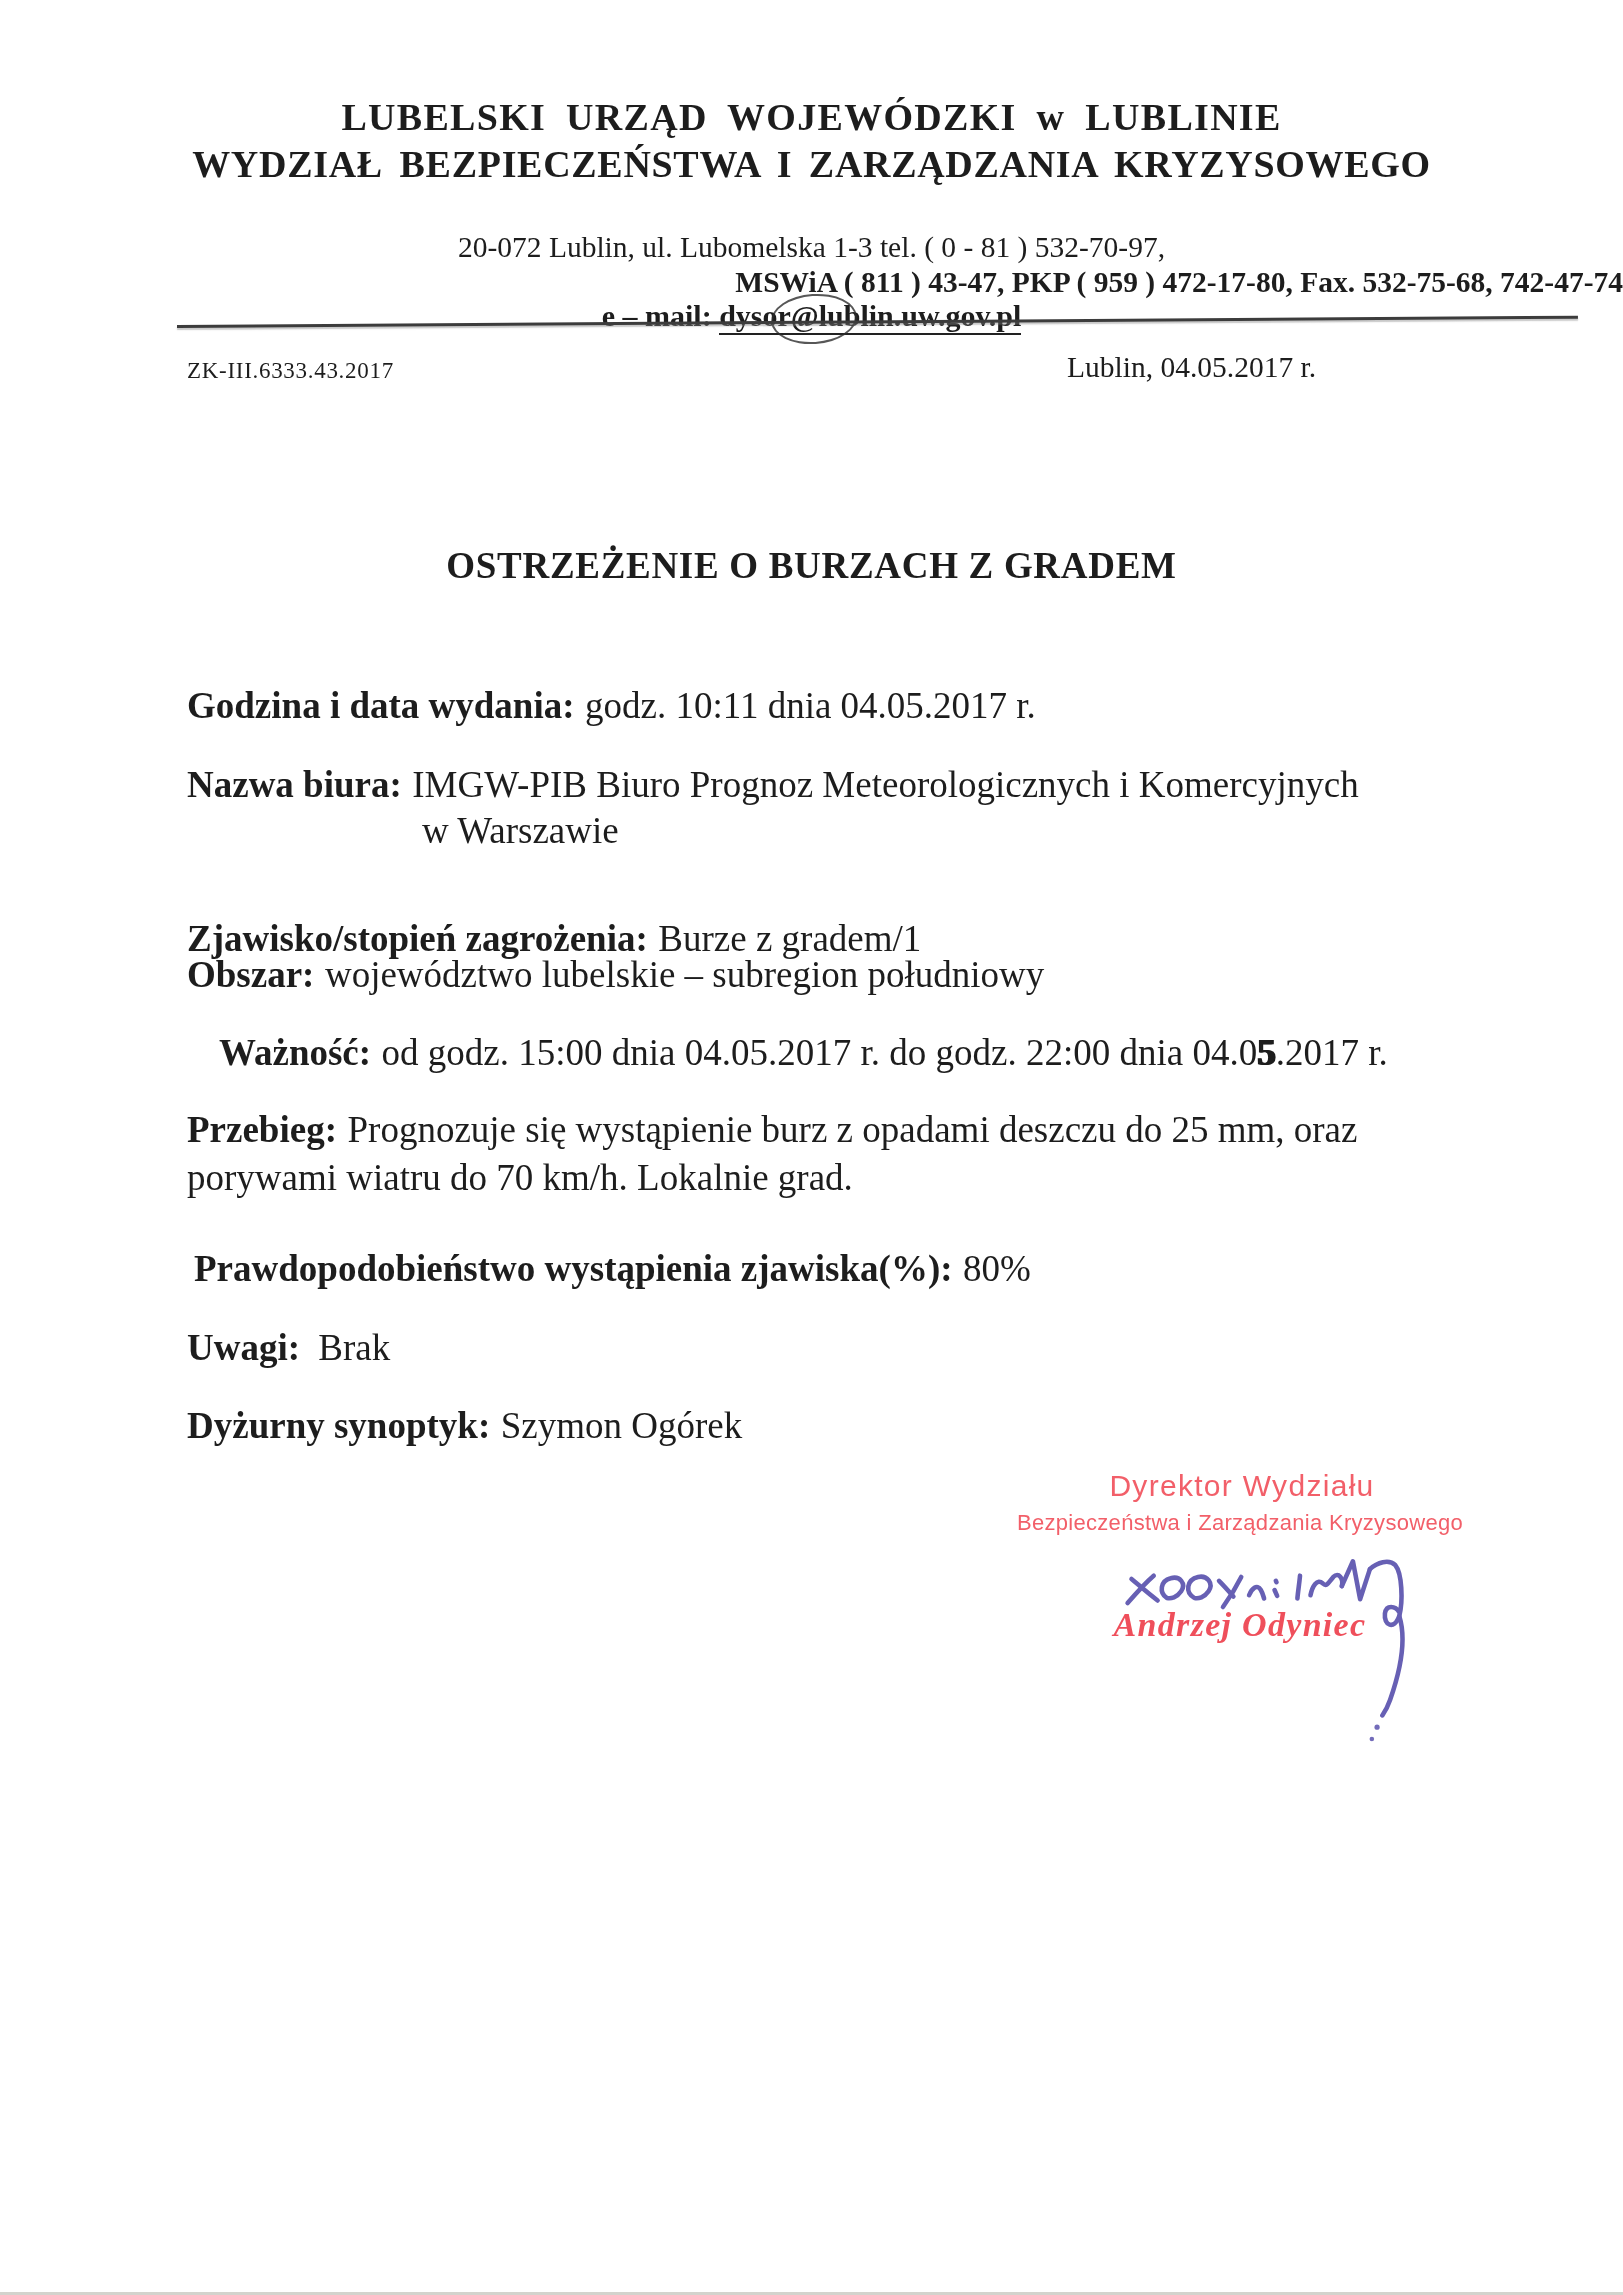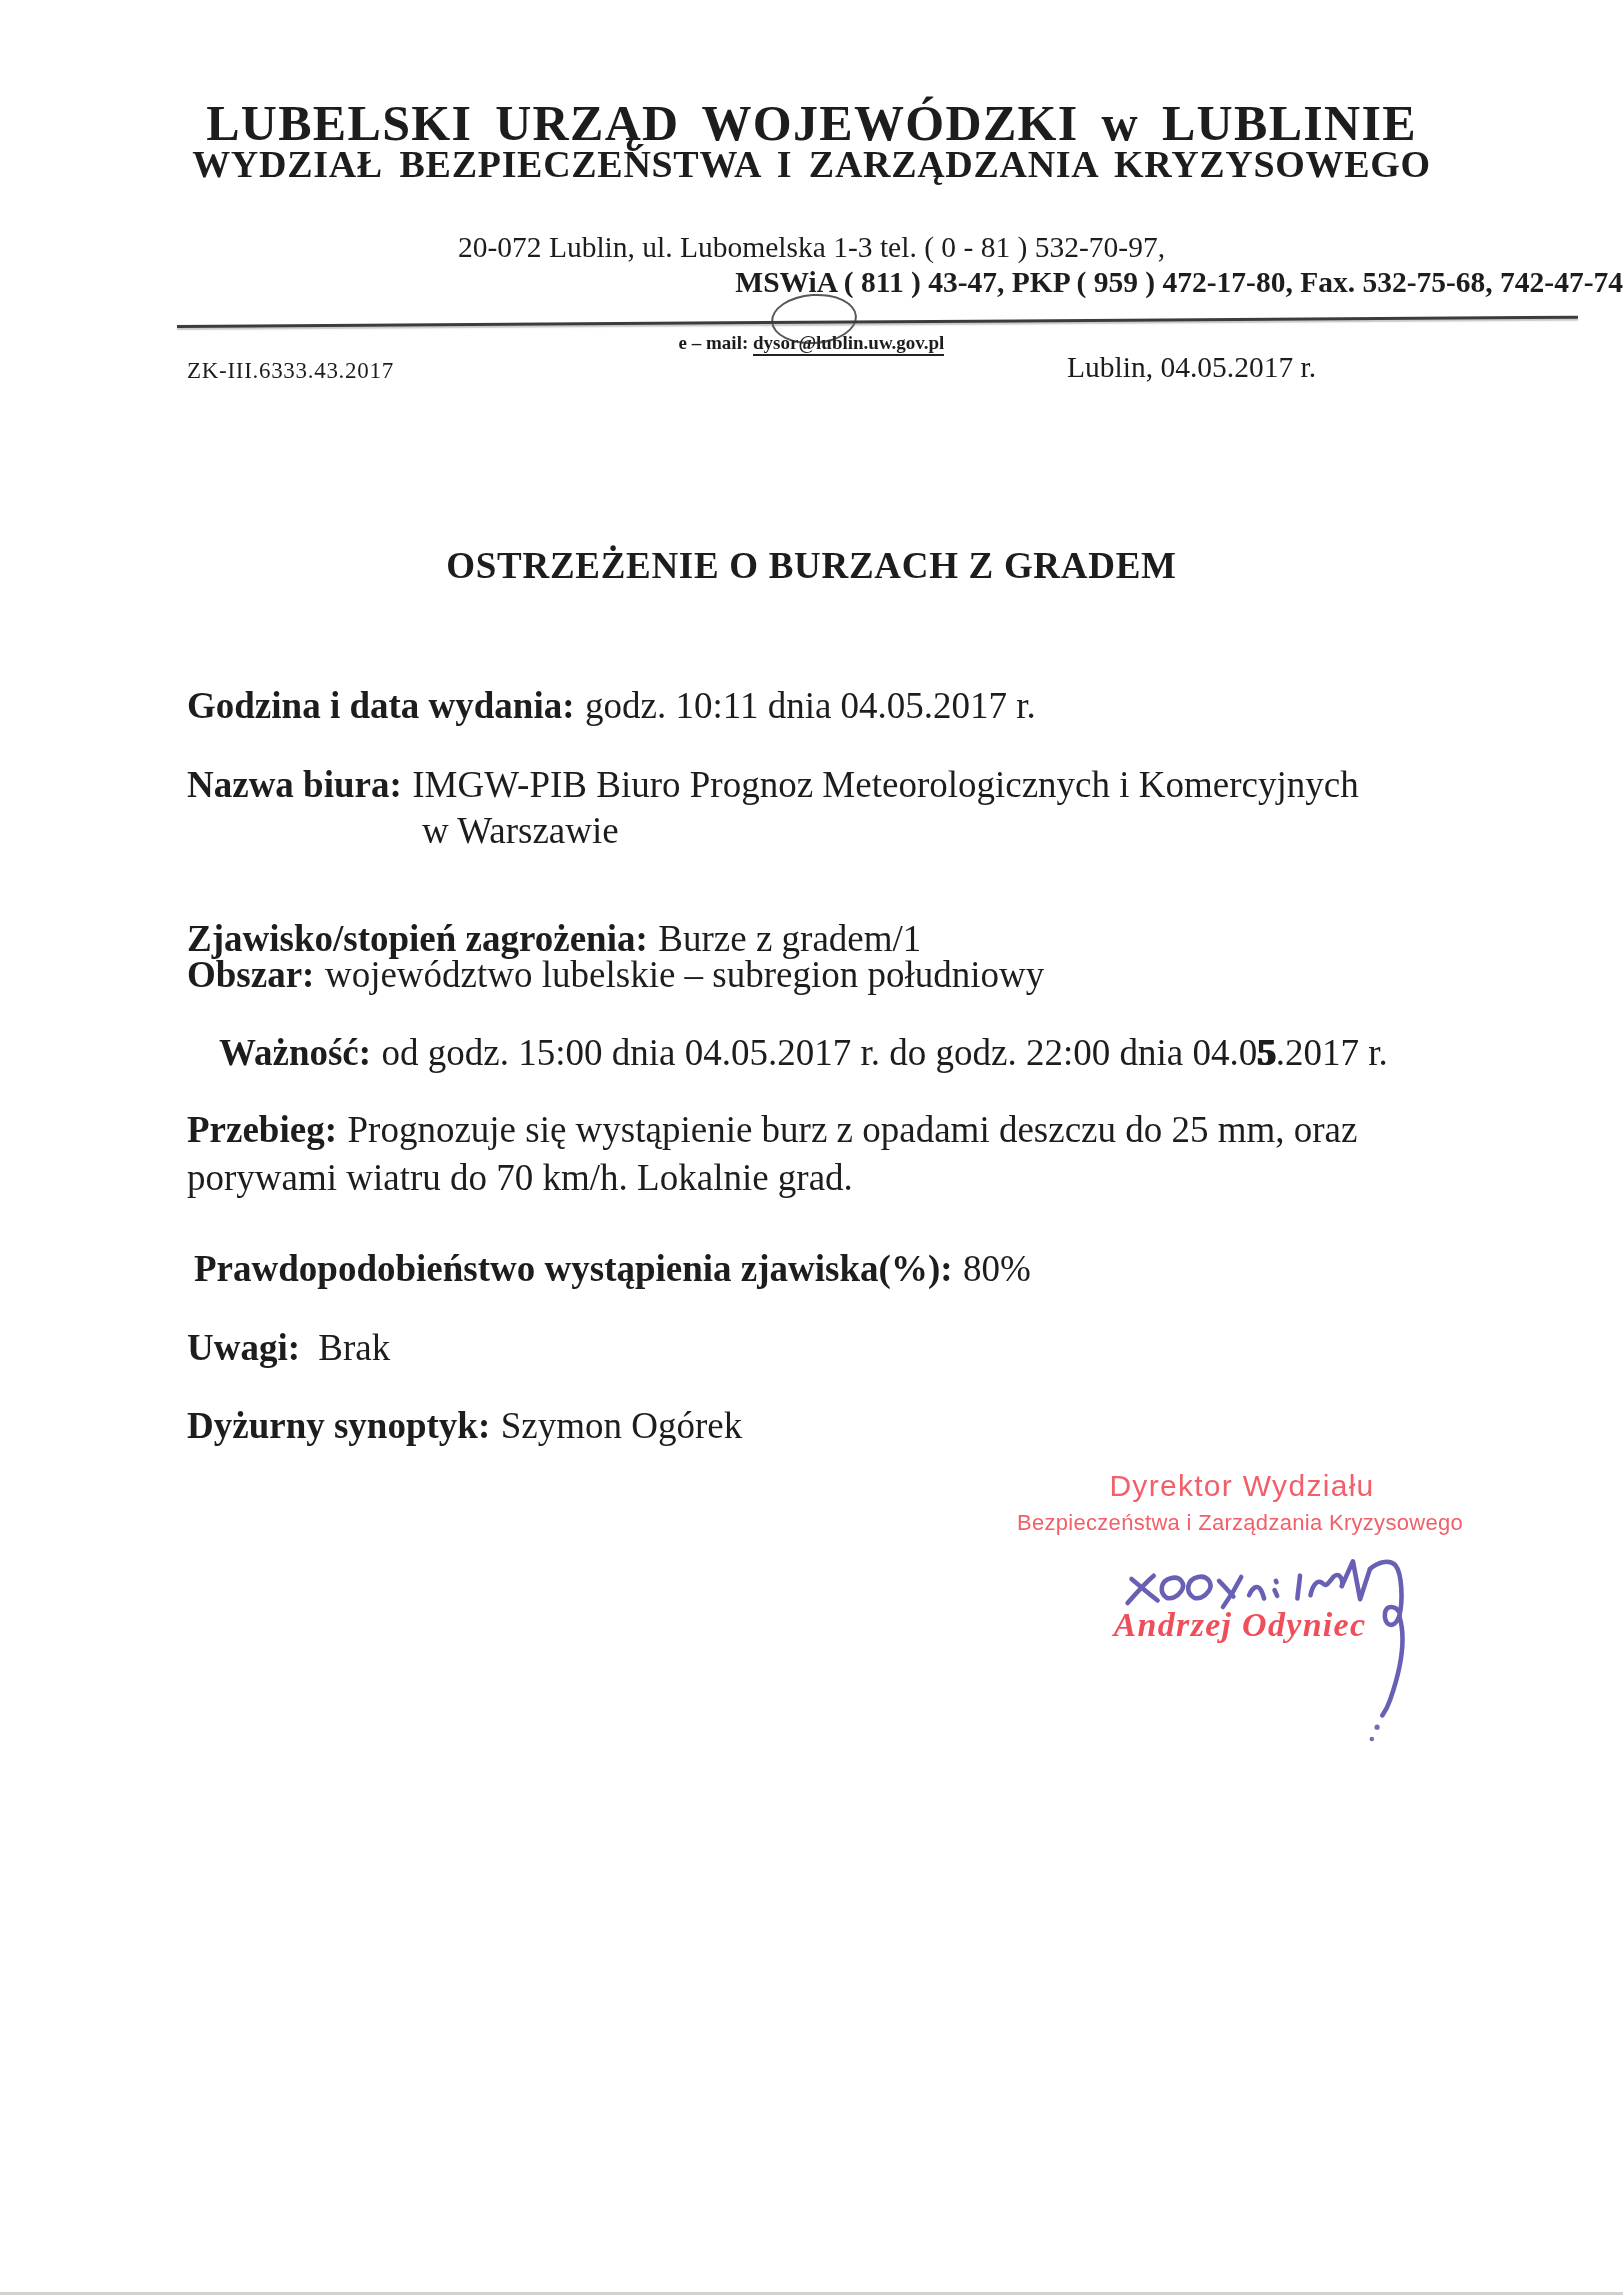--- a/index.html
+++ b/index.html
@@ -8,26 +8,26 @@
     width:1623px;height:2295px;
     background:#ffffff;
     overflow:hidden;
     font-family:"Liberation Serif", serif;
     color:#1d1d1d;
   }
   .line{position:absolute;white-space:nowrap;line-height:1;}
   .center{left:0;right:0;text-align:center;}
   .b{font-weight:bold;}
   
-  .h1{top:98px;font-size:50px;font-weight:bold;letter-spacing:1.3px;word-spacing:9.2px;}
+  .h1{top:98px;font-size:38px;font-weight:bold;letter-spacing:1.3px;word-spacing:9.2px;}
   .h2{top:145px;font-size:38px;font-weight:bold;letter-spacing:0.7px;word-spacing:6.5px;}
   .h3{top:191px;font-size:37px;font-weight:bold;letter-spacing:0.7px;word-spacing:6.5px;}
   .h4{top:233px;font-size:29.5px;font-weight:normal;}
   .h5{top:268px;font-size:29.5px;font-weight:bold;text-align:right;}
-  .h6{top:301px;font-size:19px;font-weight:bold;margin-top:32px;}
+  .h6{top:301px;font-size:30px;font-weight:bold;}
   .email-underline{border-bottom:2.6px solid #222;padding-bottom:1.3px;}
   .rule{
     position:absolute;left:177px;top:325px;width:1401px;height:2.6px;
     background:#3c3c3c;transform:rotate(-0.38deg);transform-origin:left center;
     box-shadow:0 2px 1.3px rgba(130,130,130,.45);
   }
   .at-oval{
     position:absolute;left:771px;top:294px;width:82px;height:46px;
     border:2px solid rgba(45,45,45,.8);border-radius:50%;
     transform:rotate(-4deg);

